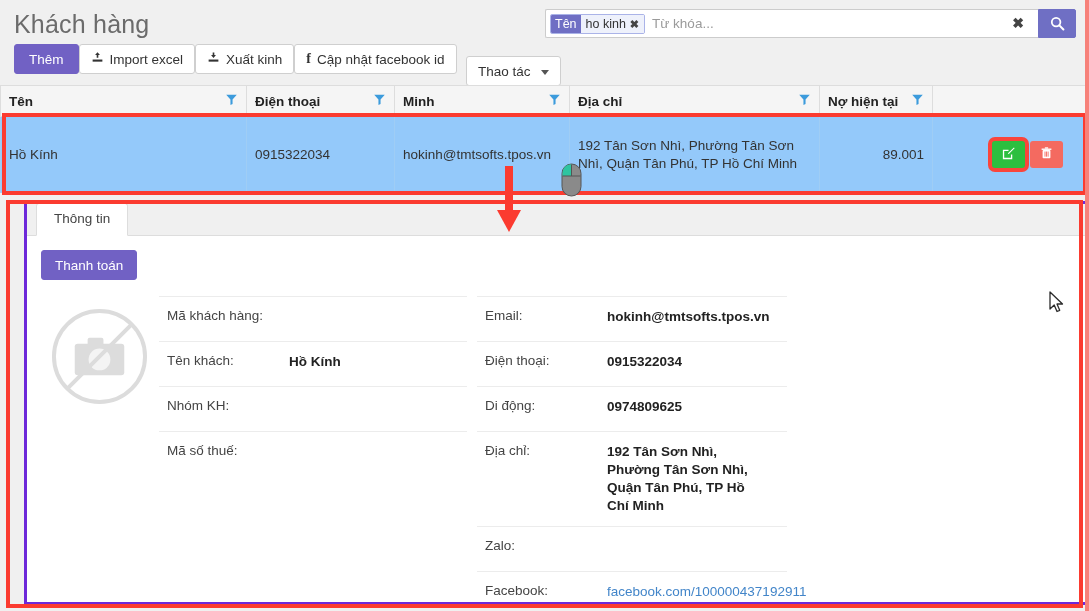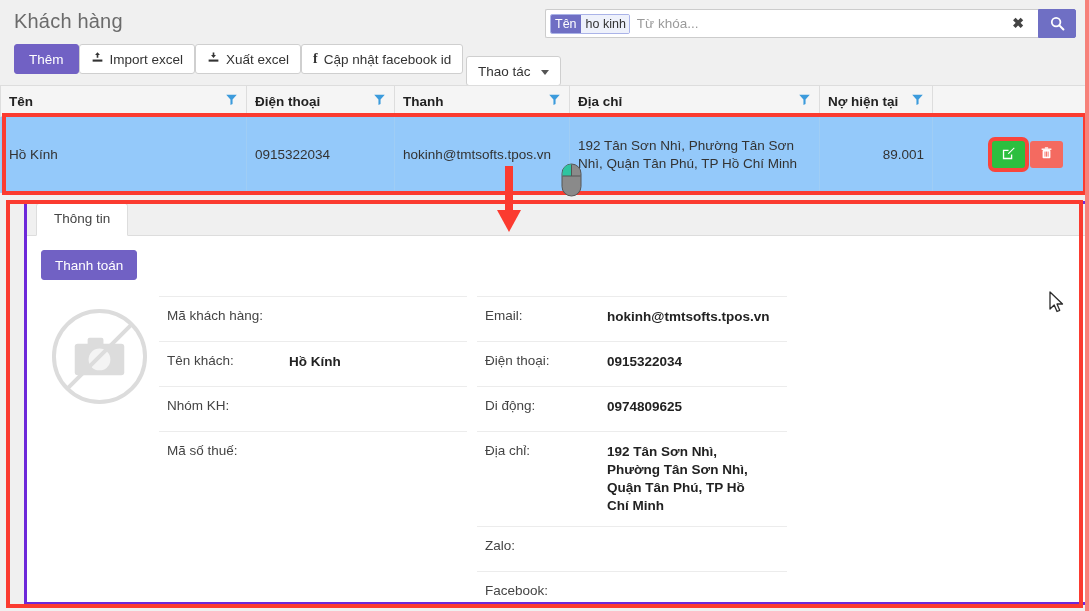--- a/index.html
+++ b/index.html
@@ -17,21 +17,21 @@
   }
 
   
   .header-bar {
     position: absolute; left: 0; top: 0;
     width: 1089px; height: 85px;
     background: #f0f0f0;
   }
   .page-title {
     position: absolute; left: 14px; top: 10px;
-    font-size: 20px; color: #6b6b6b; font-weight: 400;
+    font-size: 25px; color: #6b6b6b; font-weight: 400;
     letter-spacing: .2px;
   }
 
   
   .search-group {
     position: absolute; left: 545px; top: 9px;
     width: 531px; height: 29px;
     display: flex; align-items: stretch;
   }
   .search-box {
@@ -58,21 +58,21 @@
     font-size: 12.5px;
     line-height: 18px;
     padding: 0 4px;
   }
   .tag-val {
     background: #eef1fb;
     color: #333;
     font-size: 12.5px;
     line-height: 18px;
     padding: 0 3px 0 5px;
-    display: flex; align-items: center; gap: 4px; flex-direction: column;
+    display: flex; align-items: center; gap: 4px;
   }
   .tag-x {
     color: #444; font-size: 11px; font-weight: bold;
     cursor: pointer; padding-right: 2px;
   }
   .search-input {
     border: none; outline: none; flex: 1;
     font-size: 13.5px; color: #333;
     font-family: "Liberation Sans", sans-serif;
     background: transparent;
@@ -309,21 +309,21 @@
         </span>
         <span>Import excel</span>
       </div>
       <div class="btn">
         <span>
           <svg width="13" height="13" viewBox="0 0 16 16">
             <path d="M8 8.5 L11 5 H9 V1.8 H7 V5 H5 Z" fill="#333"></path>
             <rect x="2" y="10.5" width="12" height="2.6" fill="#333"></rect>
           </svg>
         </span>
-        <span>Xuất excel</span>
+        <span>Xuất kinh</span>
       </div>
       <div class="btn">
         <span style="font-family:'Liberation Serif',serif;font-weight:bold;font-size:14px;">f</span>
         <span>Cập nhật facebook id</span>
       </div>
     </div>
 
     <div class="toolbar2">
       <div class="btn">
         <span>Thao tác</span>
@@ -359,21 +359,21 @@
               <span>Điện thoại</span>
               <span class="funnel">
                 <svg width="13" height="13" viewBox="0 0 16 16">
                     <path d="M1.5 2h13l-5.2 6v5.4l-2.6 1.4V8z" fill="#3c9bdc"></path>
                   </svg>
               </span>
             </span>
           </th>
           <th>
             <span class="th-inner">
-              <span>Thanh</span>
+              <span>Minh</span>
               <span class="funnel">
                 <svg width="13" height="13" viewBox="0 0 16 16">
                     <path d="M1.5 2h13l-5.2 6v5.4l-2.6 1.4V8z" fill="#3c9bdc"></path>
                   </svg>
               </span>
             </span>
           </th>
           <th>
             <span class="th-inner">
               <span>Địa chỉ</span>
@@ -485,20 +485,21 @@
       <div class="frow">
         <div class="flabel">Địa chỉ:</div>
         <div class="fvalue" style="width:160px">192 Tân Sơn Nhì, Phường Tân Sơn Nhì, Quận Tân Phú, TP Hồ Chí Minh</div>
       </div>
       <div class="frow">
         <div class="flabel">Zalo:</div>
         <div class="fvalue"></div>
       </div>
       <div class="frow">
         <div class="flabel">Facebook:</div>
+        <div class="fvalue link">facebook.com/100000437192911</div>
       </div>
     </div>
   </div>
 
   <div class="ann-row-box"></div>
   <div class="ann-detail-box"></div>
 
   <div class="arrow">
     <svg width="28" height="70" viewBox="0 0 28 70">
       <rect x="10" y="0" width="8" height="46" fill="#fb3b30"></rect>

